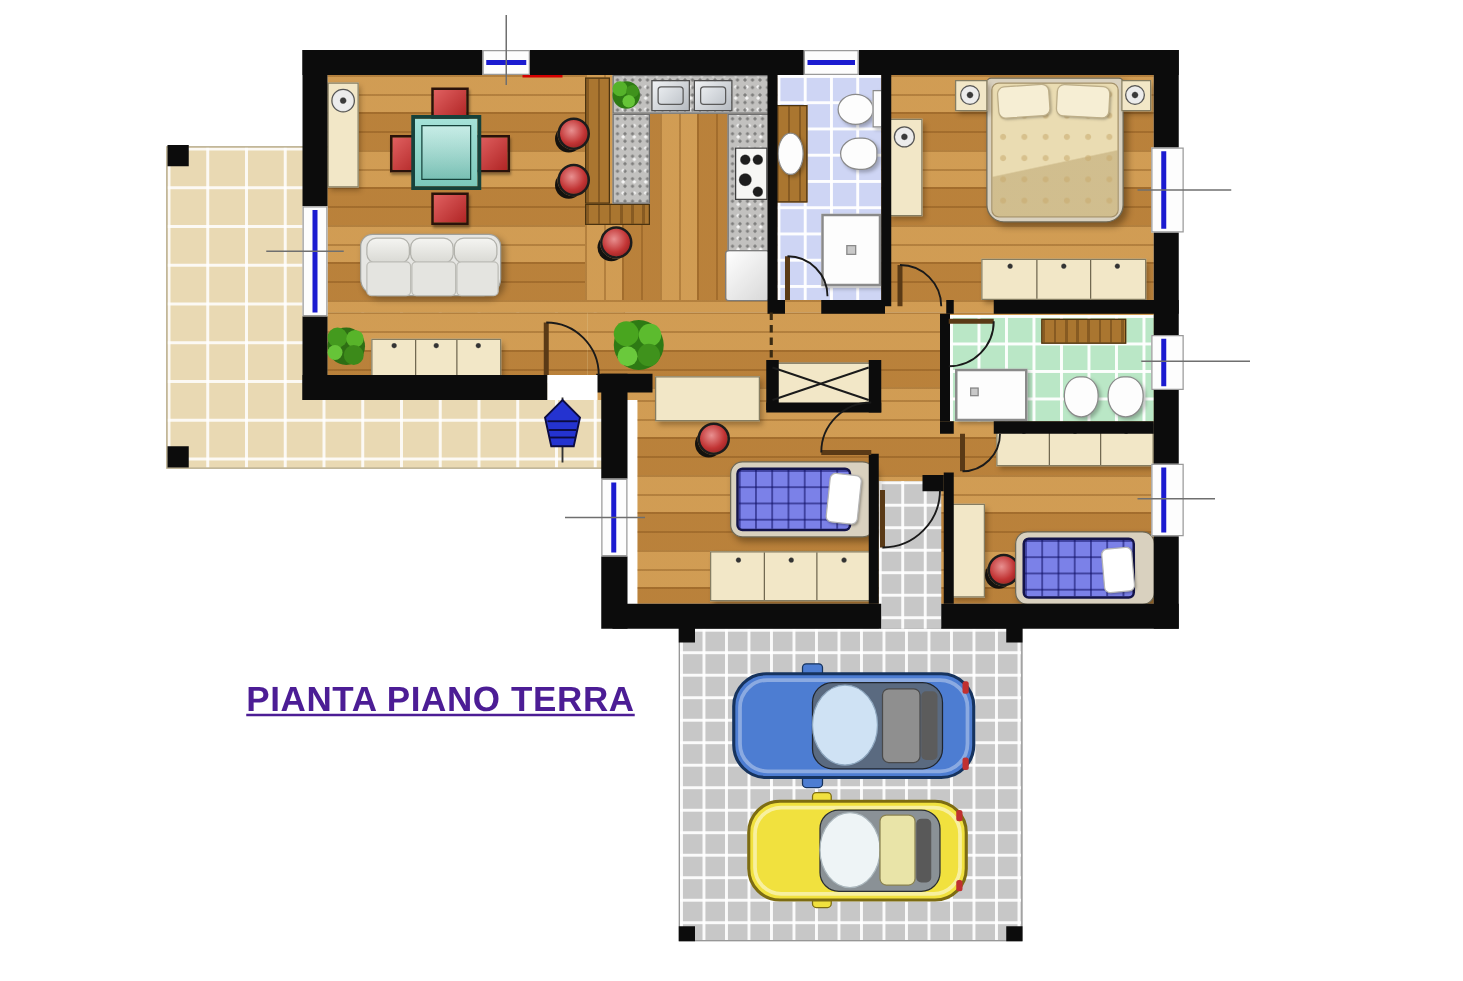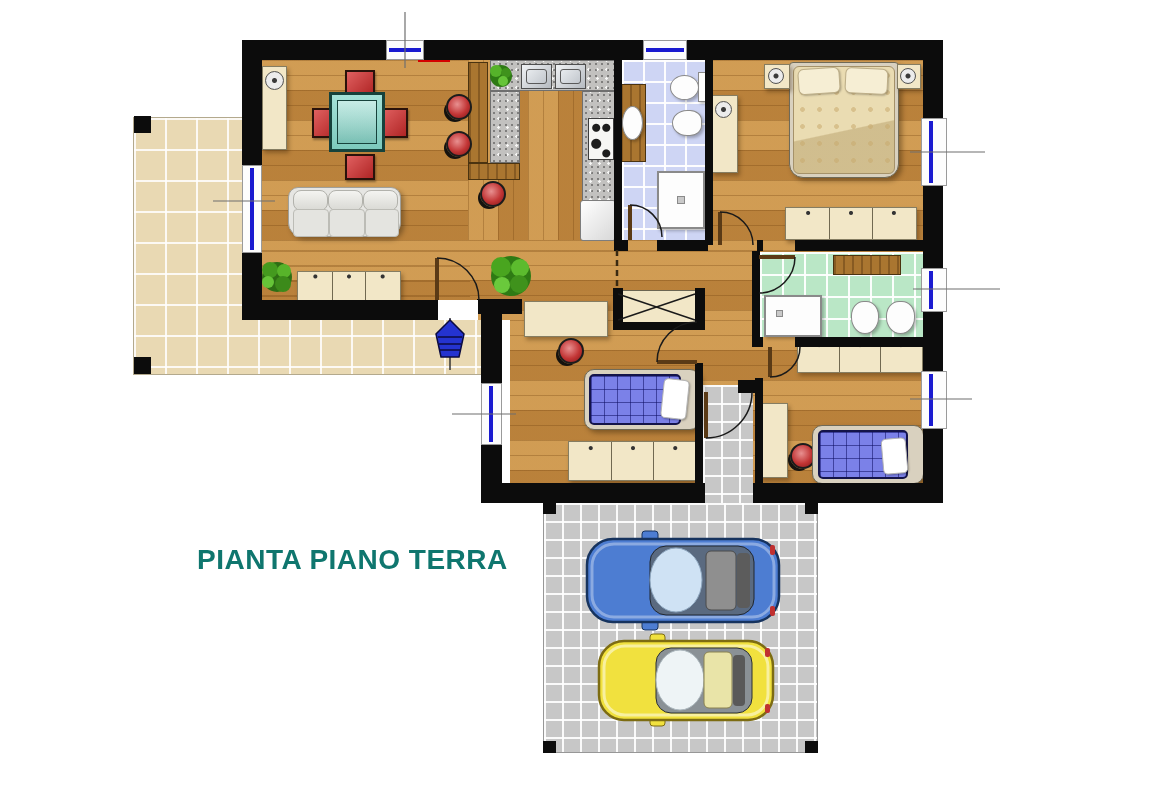--- a/index.html
+++ b/index.html
@@ -74,21 +74,21 @@
   .matt-master{background-color:#eadcb2;background-image:
     radial-gradient(rgba(200,170,110,.55) 2px, transparent 2.8px),
     linear-gradient(168deg, transparent 58%, rgba(150,120,60,.30) 59%);
     background-size:17px 17px, 100% 100%;border:1px solid #a5926a;border-radius:6px;}
   .pillow-m{background:#f6eed4;border:1px solid #bdae88;border-radius:6px;box-shadow:1px 1px 2px rgba(0,0,0,.25);}
   .sofa-base{background:#e6e6e3;border:1px solid #a0a09a;border-radius:10px 10px 14px 14px;box-shadow:3px 3px 5px rgba(0,0,0,.3);}
   .cushion{position:absolute;background:linear-gradient(180deg,#f4f4f1,#d9d9d4);border:1px solid #b2b2ac;border-radius:8px;}
   .seatc{position:absolute;background:linear-gradient(180deg,#ececе8,#dededa);background-color:#e4e4e0;border:1px solid #bcbcb6;border-radius:4px;}
   .red-strip{background:#d40000;}
   #title{position:absolute;left:197px;top:544px;font-size:28px;font-weight:bold;
-         letter-spacing:.5px;color:#0f766e;}
+         letter-spacing:.5px;color:#4c1d95;text-decoration:underline;}
 </style>
 </head>
 <body>
 
 <div id="stage">
 
   <div class="a tile-beige" style="left:133px;top:117px;width:367px;height:258px"></div>
   <div class="a wall" style="left:134px;top:116px;width:17px;height:17px"></div>
   <div class="a wall" style="left:134px;top:357px;width:17px;height:17px"></div>
 

